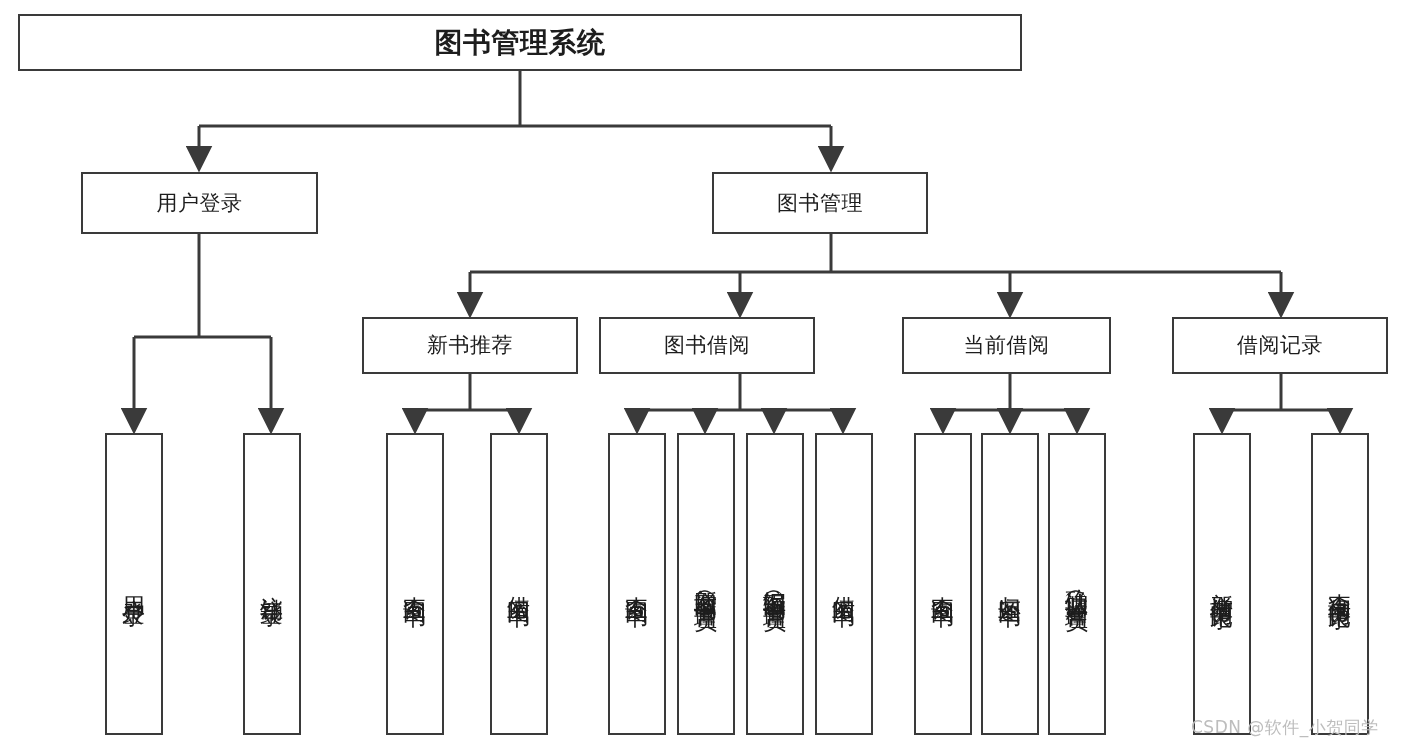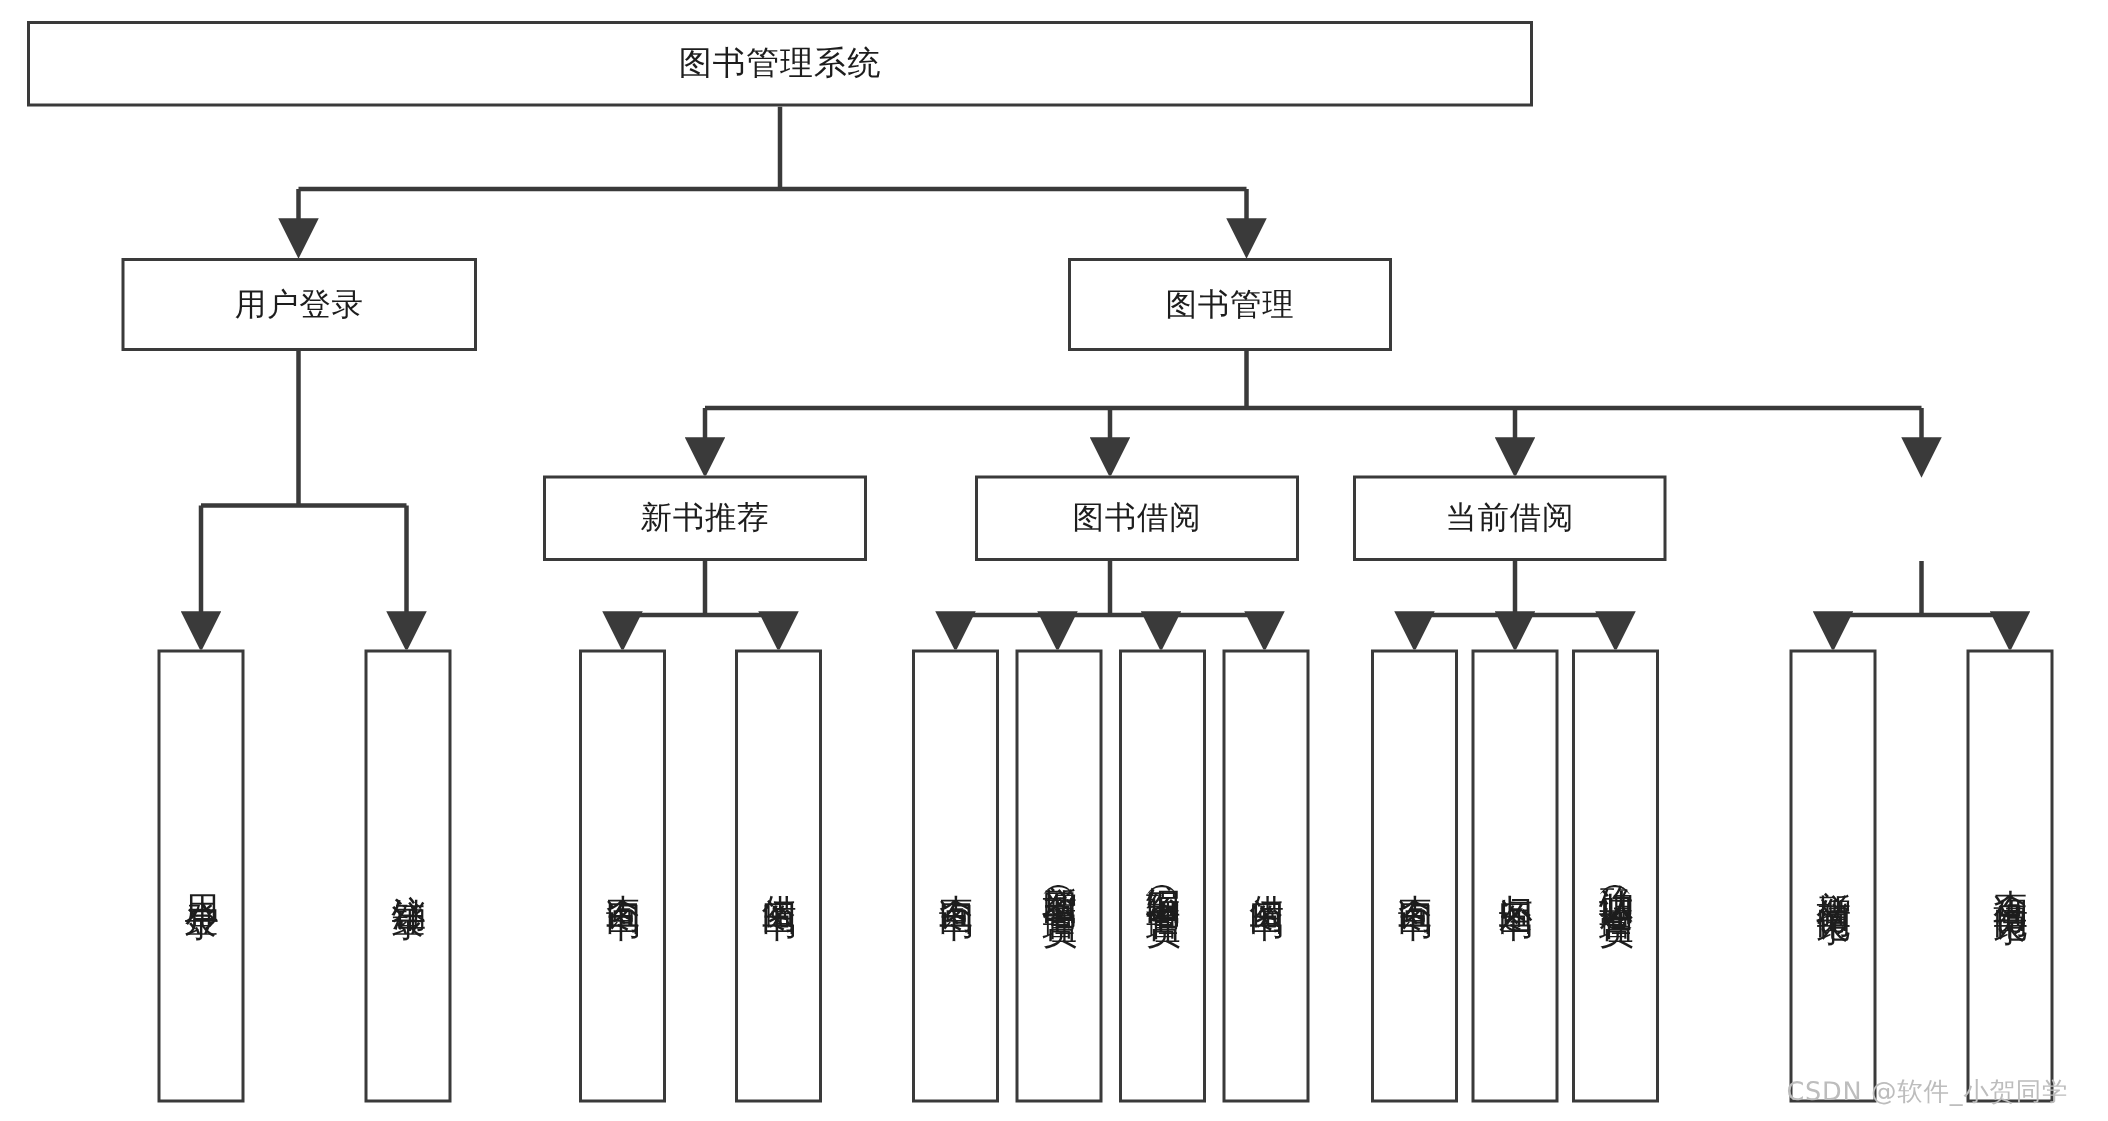--- a/index.html
+++ b/index.html
@@ -45,21 +45,22 @@
     text-align: center;
     line-height: 1.18;
     white-space: nowrap;
   }
   
   .node.horiz .node-label {
     font-size: 21px;
     letter-spacing: 0.5px;
   }
   .node.root .node-label {
-    font-size: 22px;
+    font-size: 28px;
+    font-weight: bold;
   }
   
   .node.vert {
     align-items: center;
     justify-content: center;
   }
   .node.vert .node-label {
     writing-mode: vertical-rl;
     text-orientation: upright;
     font-size: 23px;
@@ -141,26 +142,29 @@
   <div class="node horiz" style="left:81px; top:172px; width:237px; height:62px;">
     <span class="node-label">用户登录</span>
   </div>
   <div class="node horiz" style="left:712px; top:172px; width:216px; height:62px;">
     <span class="node-label">图书管理</span>
   </div>
 
   <div class="node horiz" style="left:362px; top:317px; width:216px; height:57px;">
     <span class="node-label">新书推荐</span>
   </div>
-  <div class="node horiz" style="left:650px; top:317px; width:216px; height:57px;">
+  <div class="node horiz" style="left:599px; top:317px; width:216px; height:57px;">
     <span class="node-label">图书借阅</span>
   </div>
   <div class="node horiz" style="left:902px; top:317px; width:209px; height:57px;">
     <span class="node-label">当前借阅</span>
   </div>
+  <div class="node horiz" style="left:1172px; top:317px; width:216px; height:57px;">
+    <span class="node-label">借阅记录</span>
+  </div>
 
   <div class="node vert" style="left:105px; top:433px; width:58px; height:302px;">
     <span class="node-label">用户登录</span>
   </div>
   <div class="node vert" style="left:243px; top:433px; width:58px; height:302px;">
     <span class="node-label">注销登录</span>
   </div>
 
   <div class="node vert" style="left:386px; top:433px; width:58px; height:302px;">
     <span class="node-label">查询图书</span>

